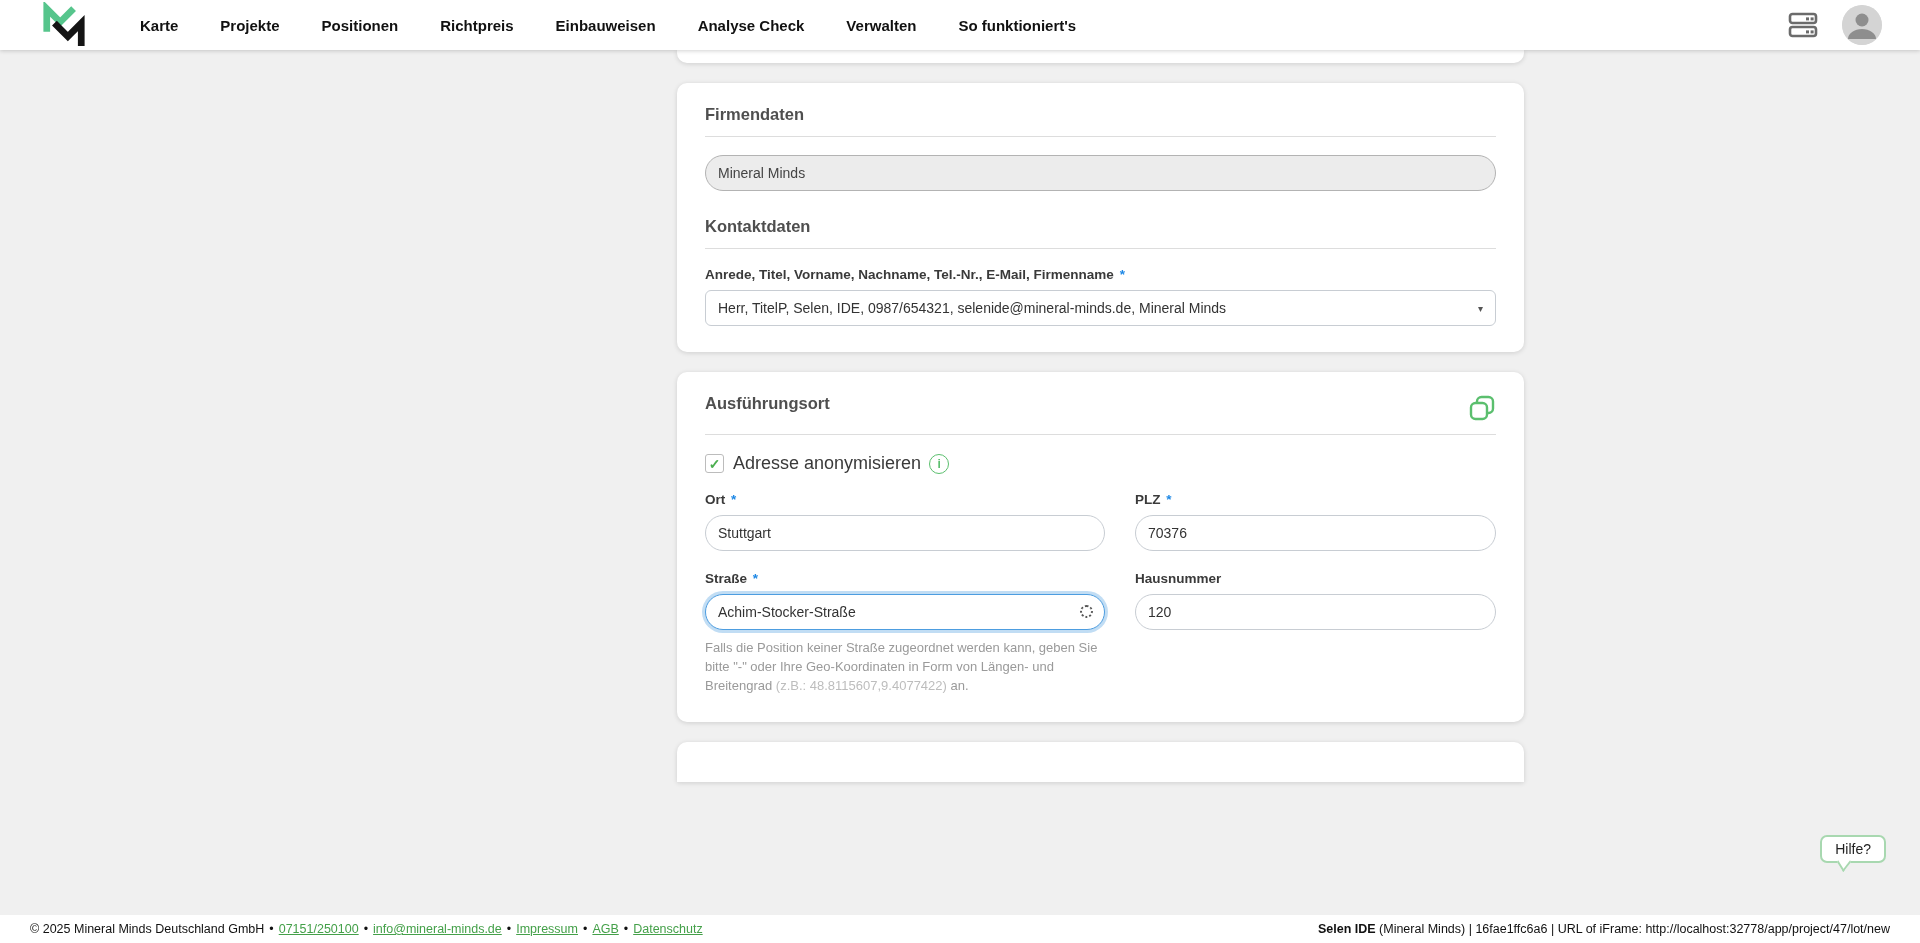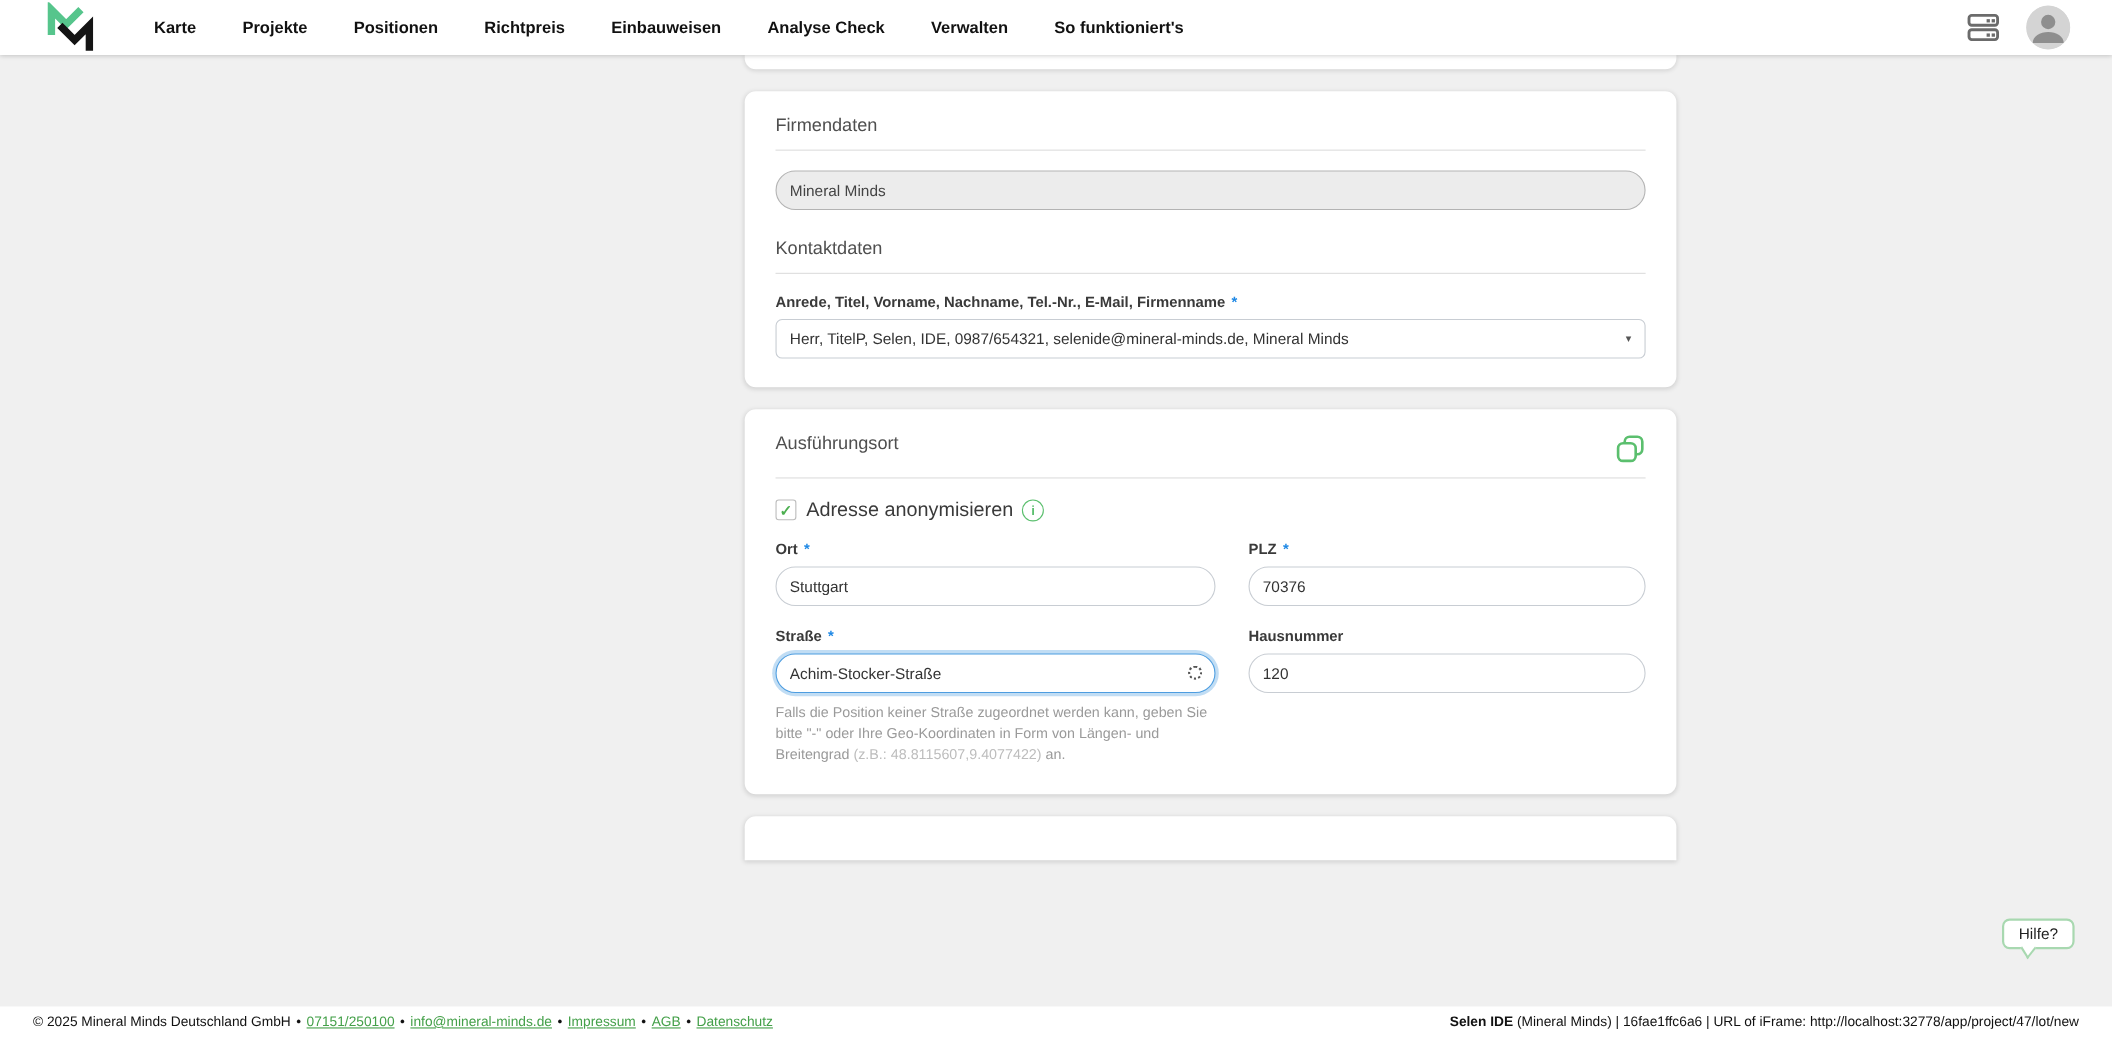--- a/index.html
+++ b/index.html
@@ -41,21 +41,21 @@
     padding:22px 28px 26px 28px;
   }
   .card-partial-top {
     background:#fff; height:13px; border-radius:0 0 10px 10px;
     box-shadow:0 1px 5px rgba(0,0,0,0.14); margin-bottom:20px;
   }
   .card-partial-bottom {
     background:#fff; height:40px; border-radius:10px 10px 0 0;
     box-shadow:0 1px 5px rgba(0,0,0,0.14); margin-bottom:0;
   }
-  .section-title { font-size:16.5px; color:#4f4f4f; font-weight:400; }
+  .section-title { font-size:16.5px; color:#4f4f4f; font-weight:700; }
   .section-head { display:flex; align-items:flex-start; justify-content:space-between; }
   .hr { border:none; border-top:1px solid #ddd; margin:12px 0 18px 0; }
   .field-label { font-size:13.5px; font-weight:700; color:#3a3a3a; margin-bottom:8px; display:block; }
   .req { color:#1e88e5; font-weight:700; margin-left:2px; }
 
   .text-input {
     width:100%; height:36px; border:1px solid #c8cdd3; border-radius:18px;
     padding:0 12px; font-size:14px; color:#333; background:#fff;
     font-family:"Liberation Sans", sans-serif; outline:none;
   }

